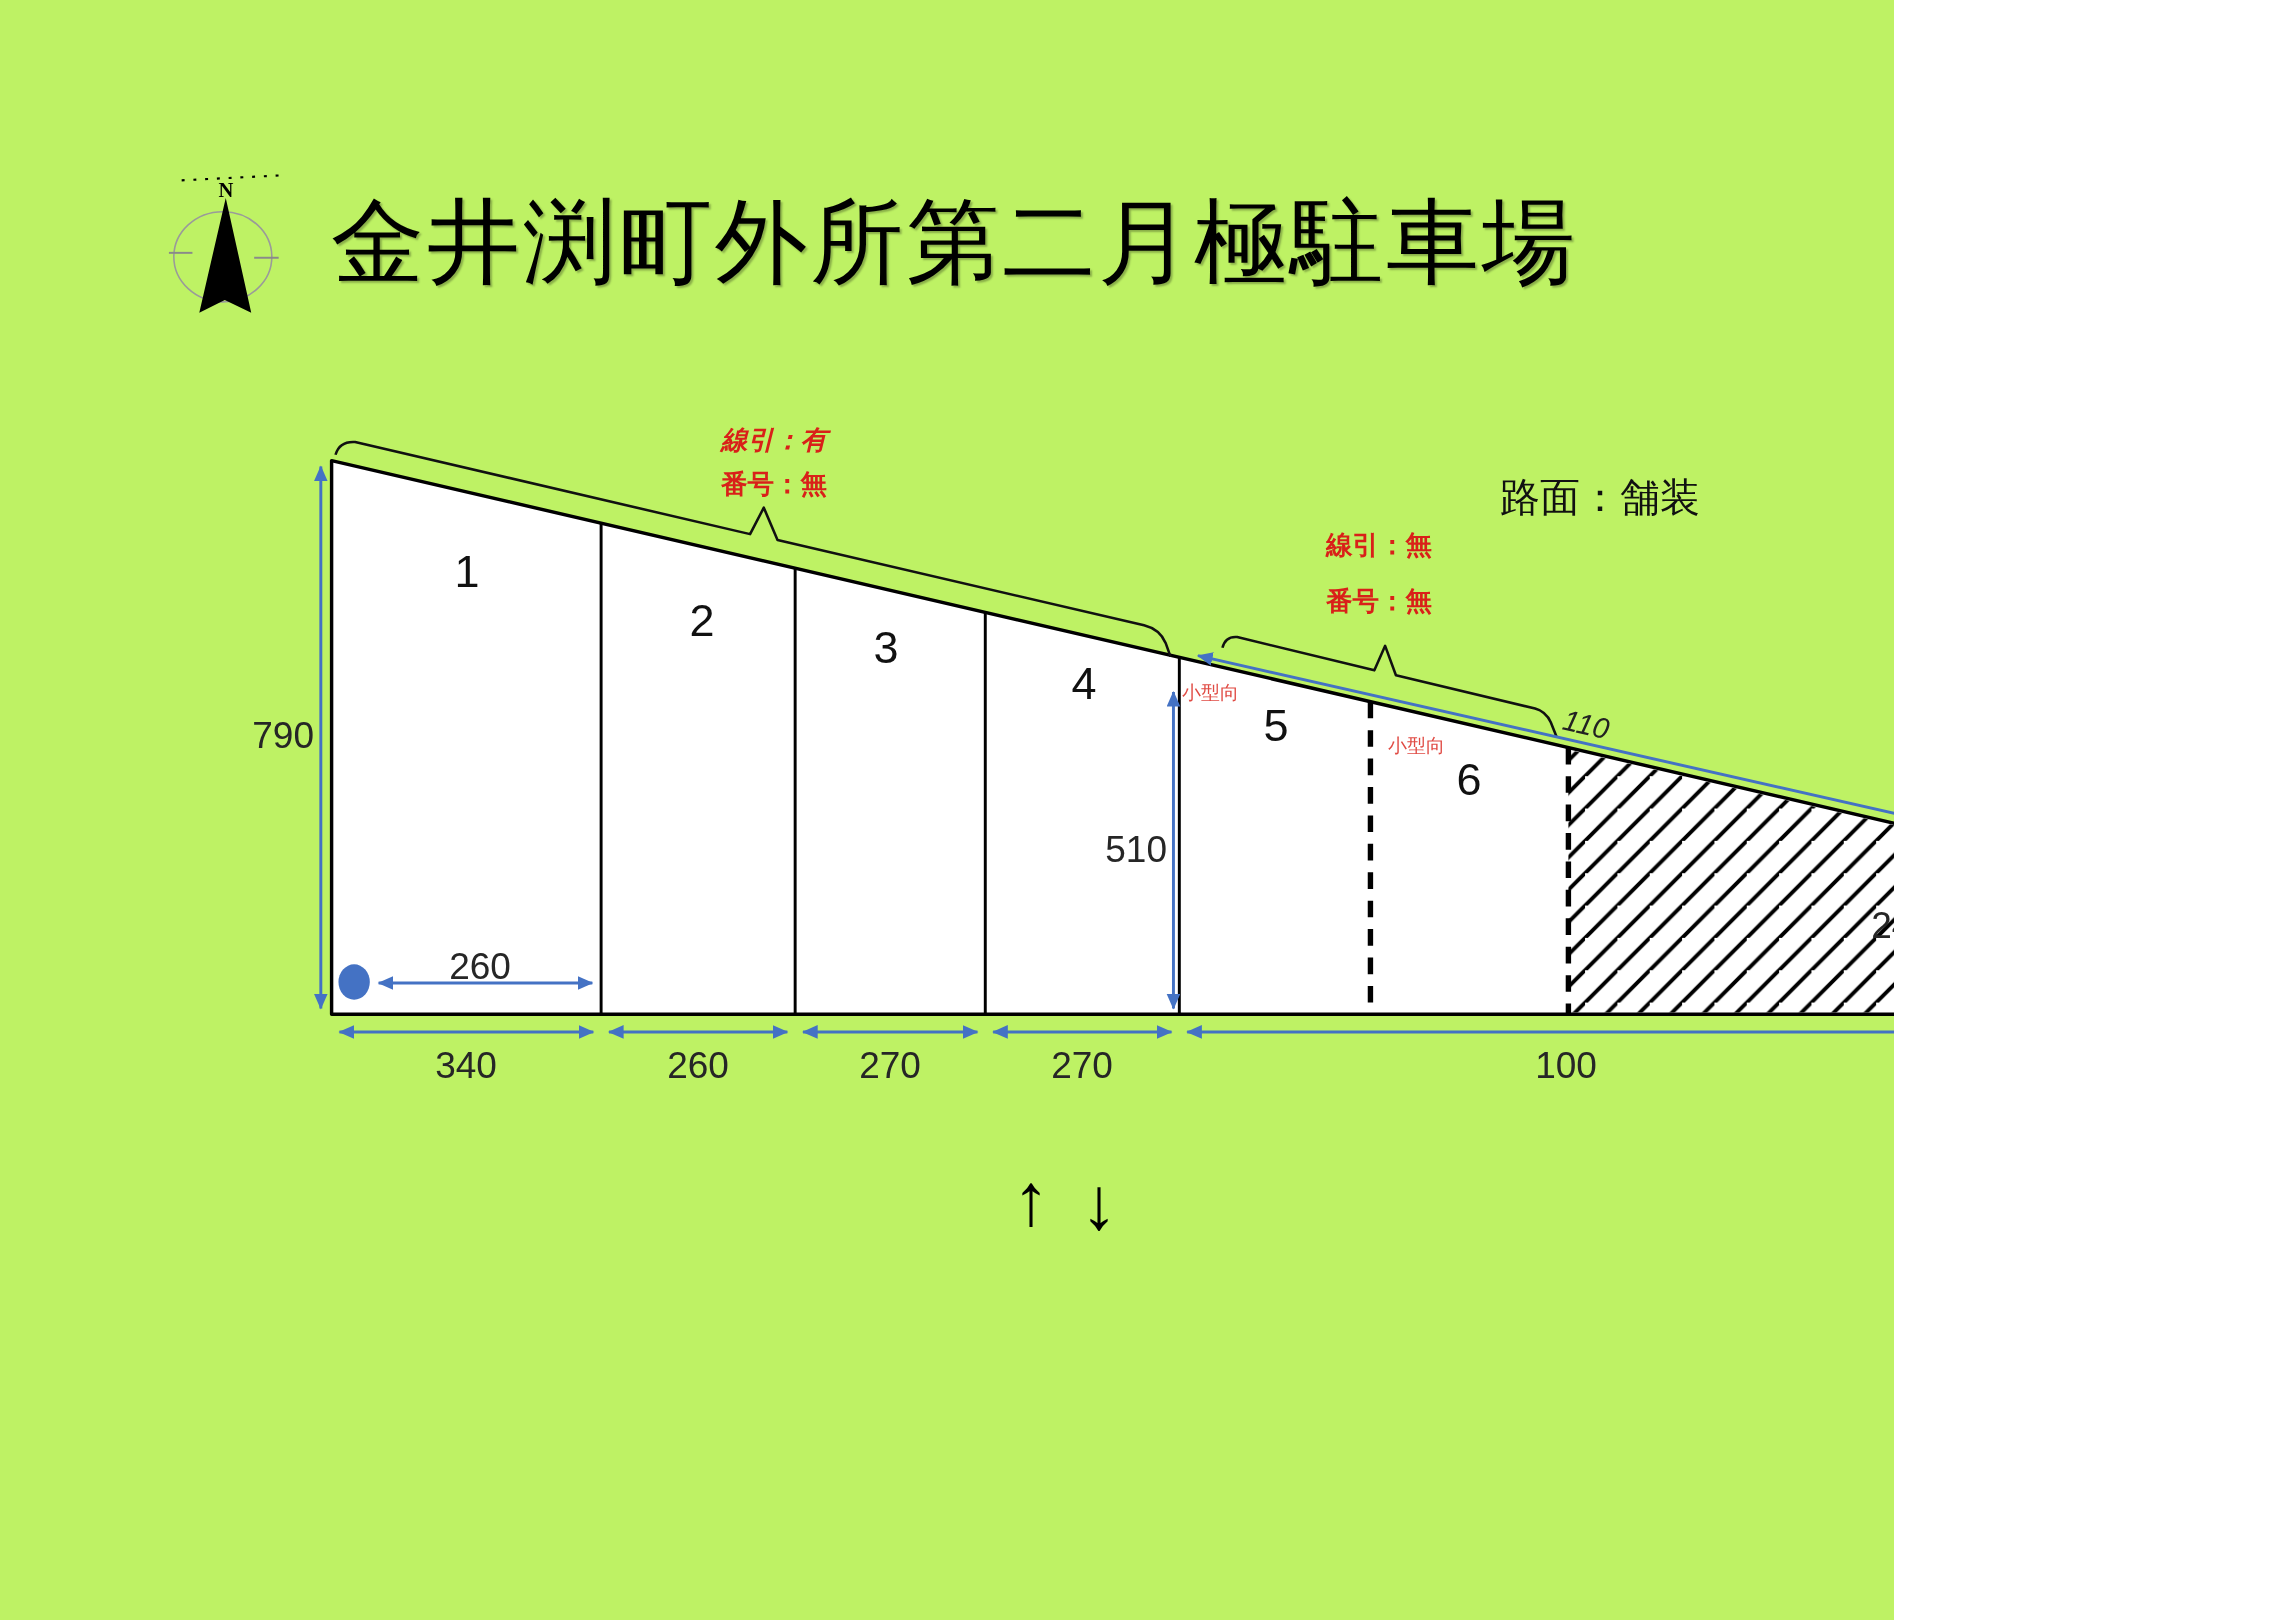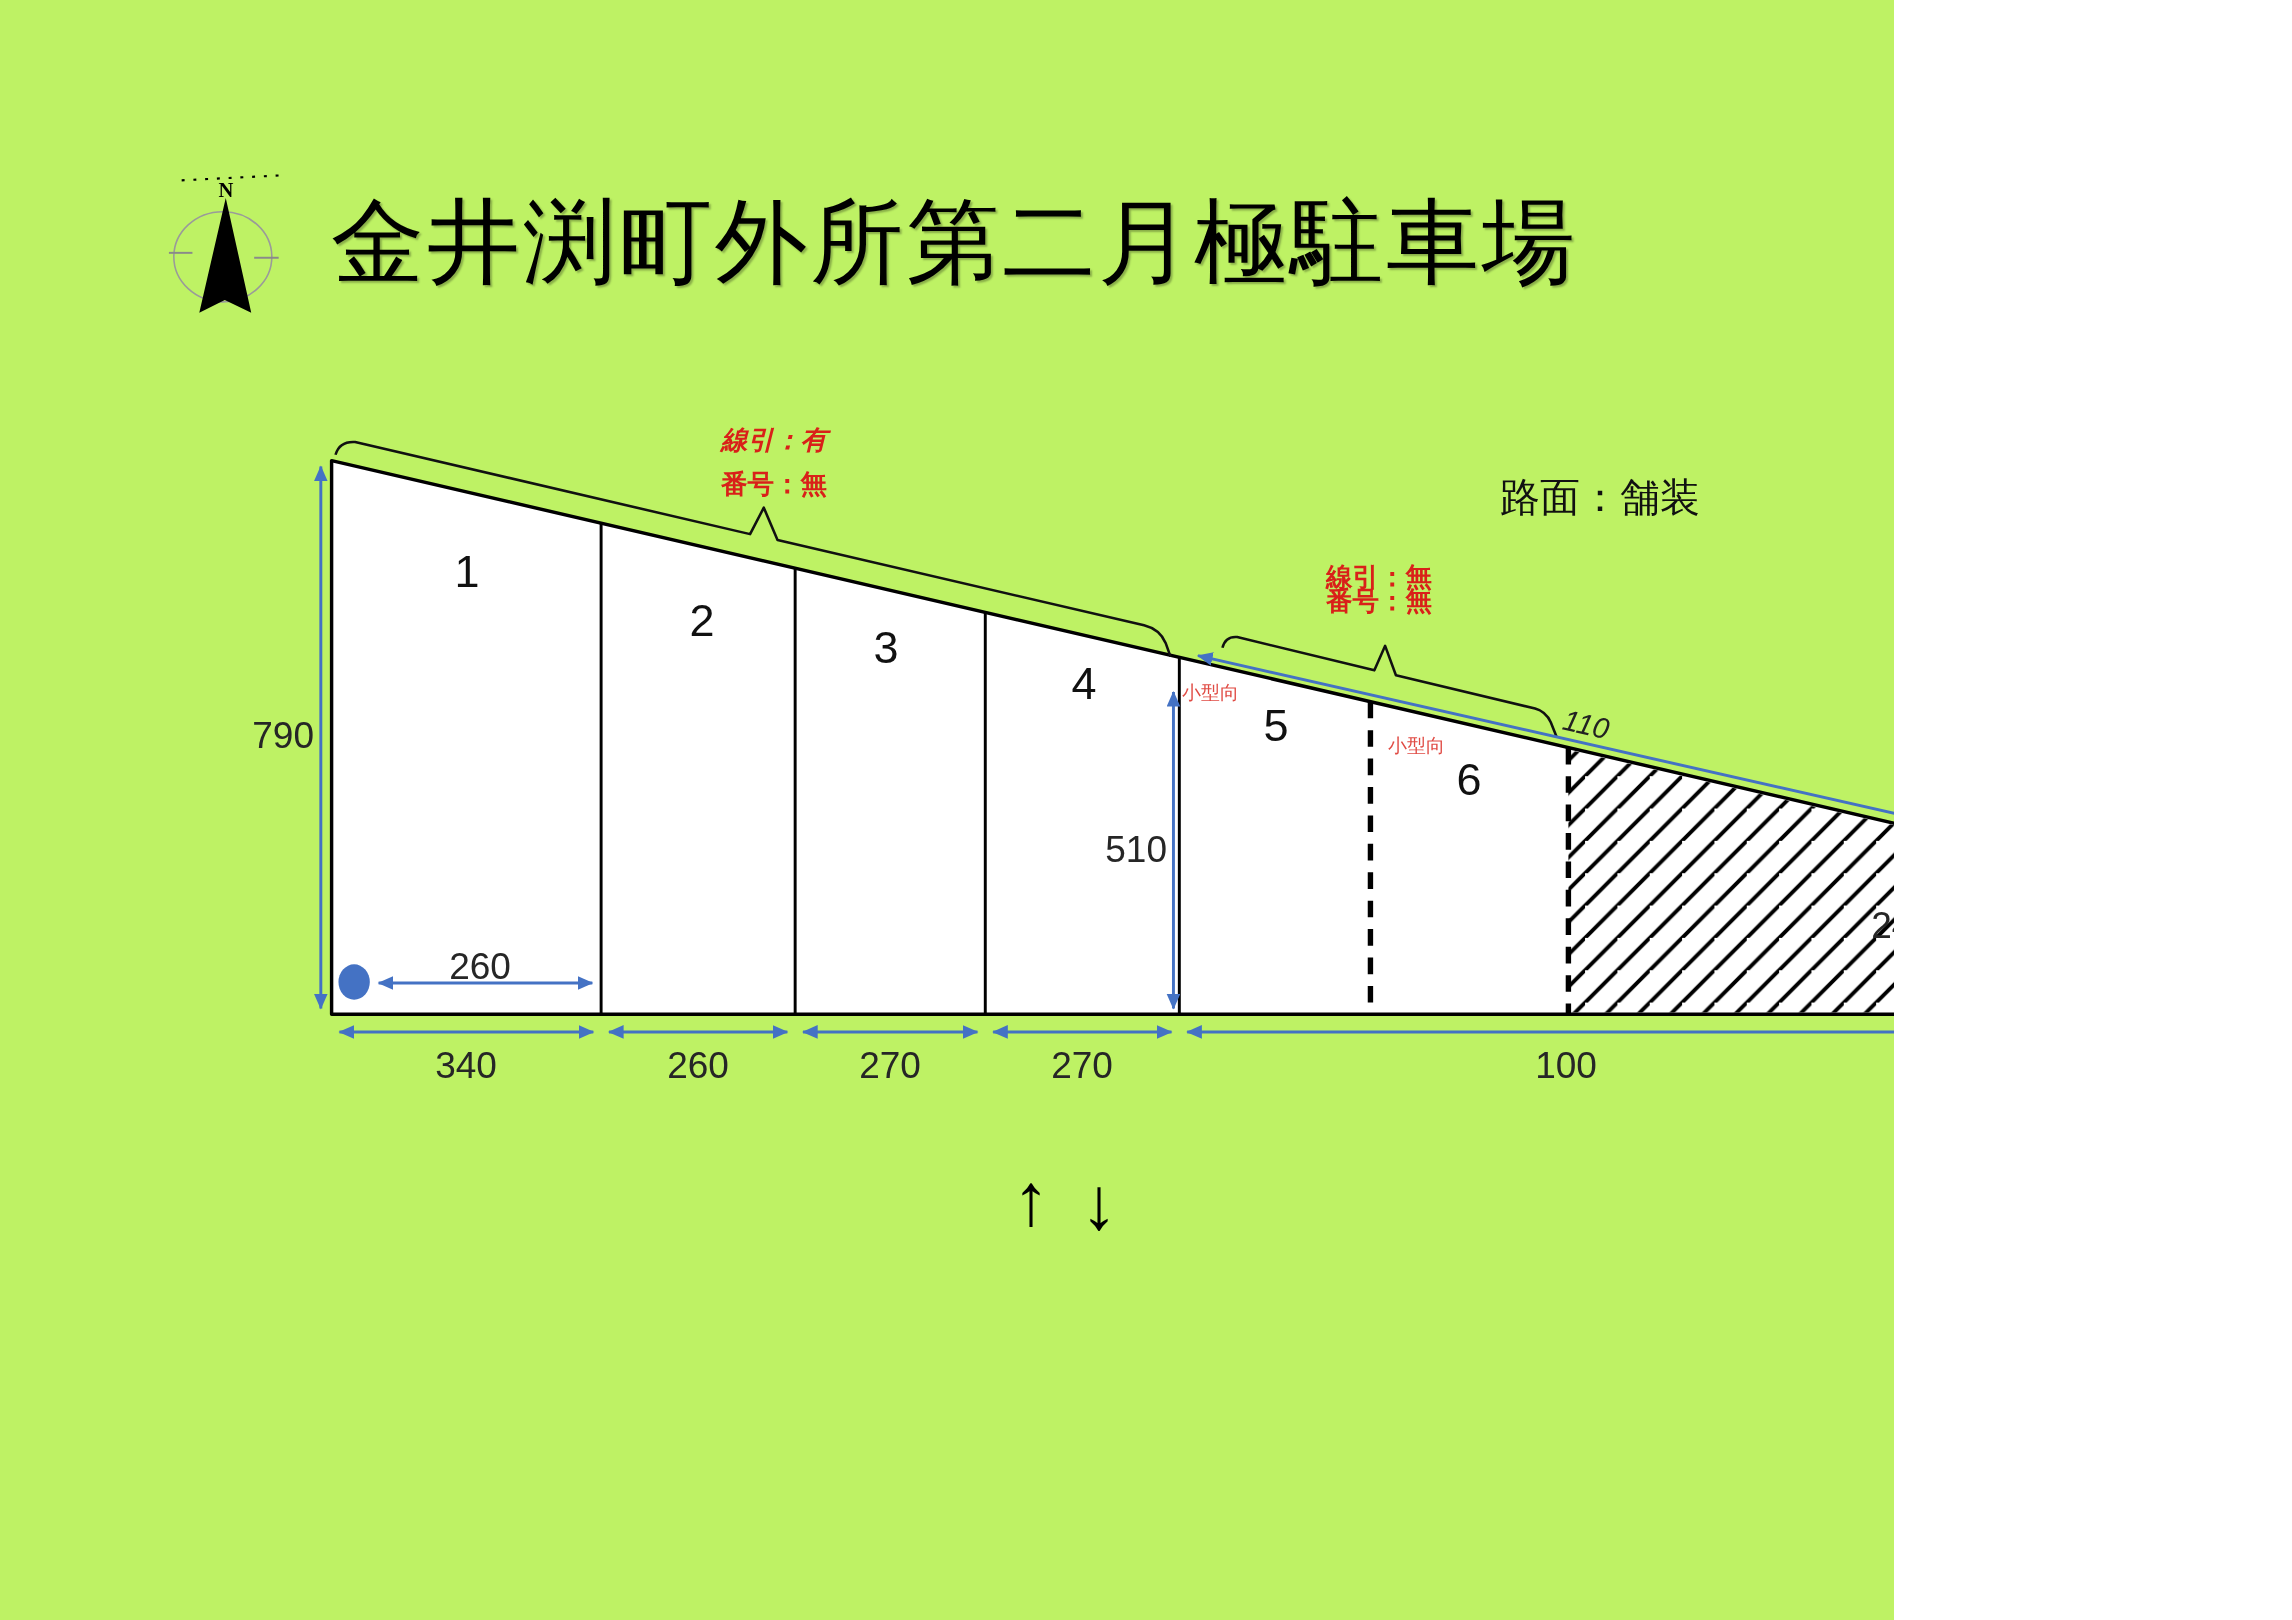--- a/index.html
+++ b/index.html
@@ -83,21 +83,21 @@
   </svg>
 
   <div class="lbl title" style="left:331px;top:196px;">金井渕町外所第二月極駐車場</div>
 
   <div class="lbl north" style="left:226px;top:190px;">N</div>
 
   <div class="lbl info" style="left:1500px;top:477px;">路面：舗装</div>
 
   <div class="lbl red-note" style="left:774px;top:427px;font-style:italic;">線引：有</div>
   <div class="lbl red-note" style="left:774px;top:471px;">番号：無</div>
-  <div class="lbl red-note" style="left:1379px;top:564px;">線引：無</div>
+  <div class="lbl red-note" style="left:1379px;top:532px;">線引：無</div>
   <div class="lbl red-note" style="left:1379px;top:588px;">番号：無</div>
 
   <div class="lbl small-red" style="left:1182px;top:683px;">小型向</div>
   <div class="lbl small-red" style="left:1388px;top:736px;">小型向</div>
 
   <div class="lbl num" style="left:467px;top:571px;">1</div>
   <div class="lbl num" style="left:702px;top:620px;">2</div>
   <div class="lbl num" style="left:886px;top:647px;">3</div>
   <div class="lbl num" style="left:1084px;top:683px;">4</div>
   <div class="lbl num" style="left:1276px;top:725px;">5</div>

